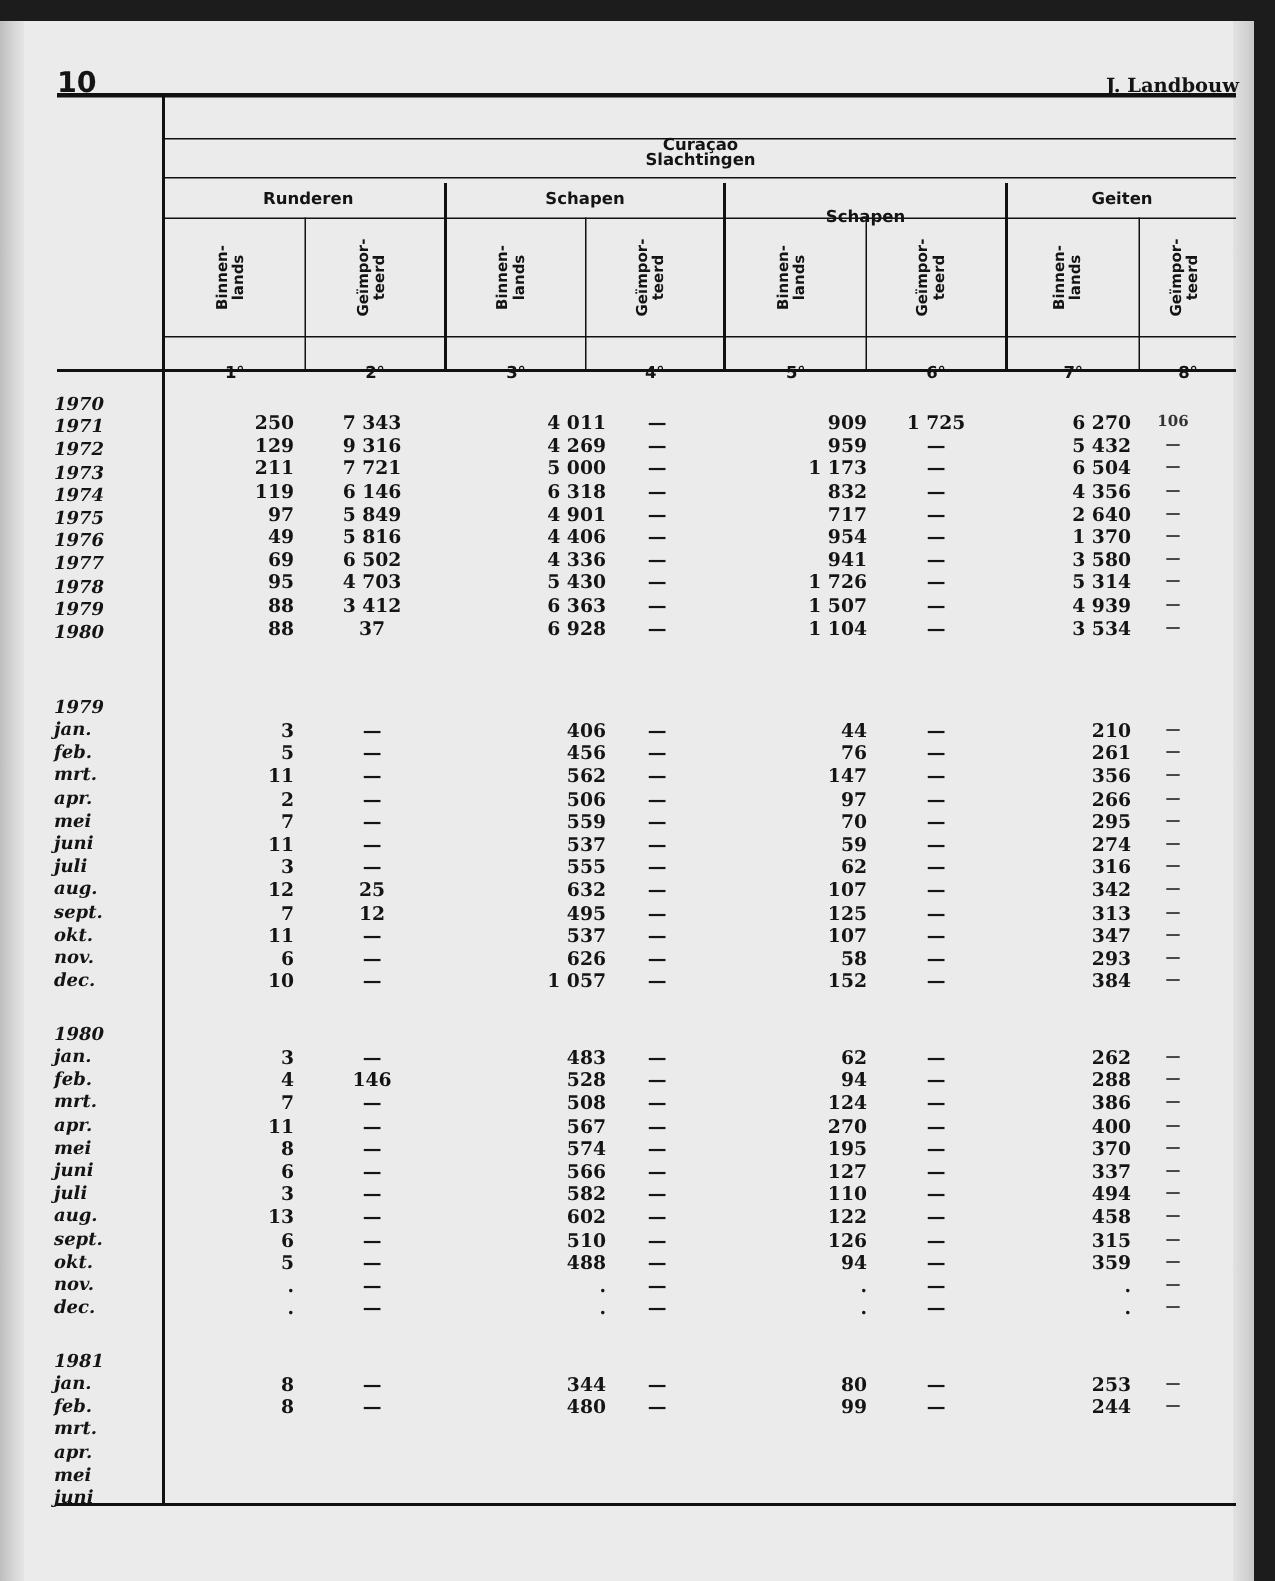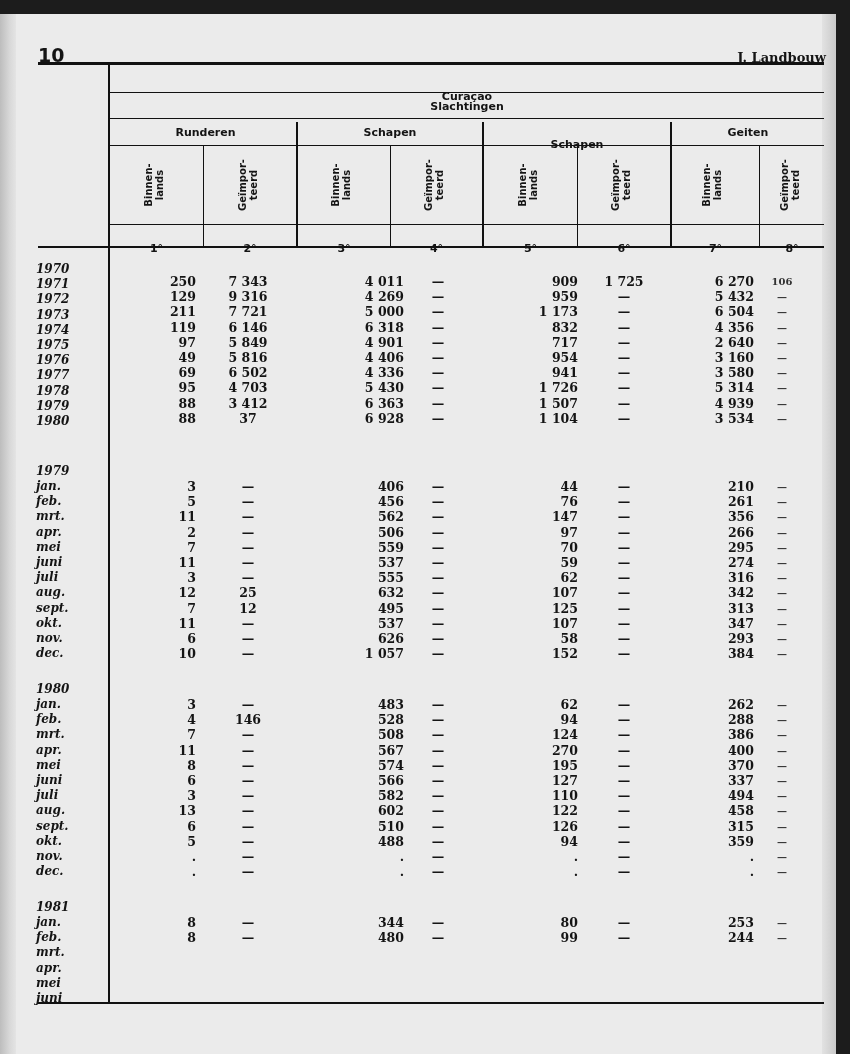--- a/index.html
+++ b/index.html
@@ -248,21 +248,21 @@
         <div class="cell center">—</div>
         <div class="cell center">—</div>
         <div class="cell center"></div>
       </div>
       <div class="col" style="top: 260px; left: 674px;">
         <div class="cell">6 270</div>
         <div class="cell">5 432</div>
         <div class="cell">6 504</div>
         <div class="cell">4 356</div>
         <div class="cell">2 640</div>
-        <div class="cell">3 160</div>
+        <div class="cell">1 370</div>
         <div class="cell">3 580</div>
         <div class="cell">5 314</div>
         <div class="cell">4 939</div>
         <div class="cell">3 534</div>
         <div class="cell"></div>
       </div>
       <div class="col" style="top: 260px; left: 742px;">
         <div class="cell center c8">106</div>
         <div class="cell center c8">—</div>
         <div class="cell center c8">—</div>

